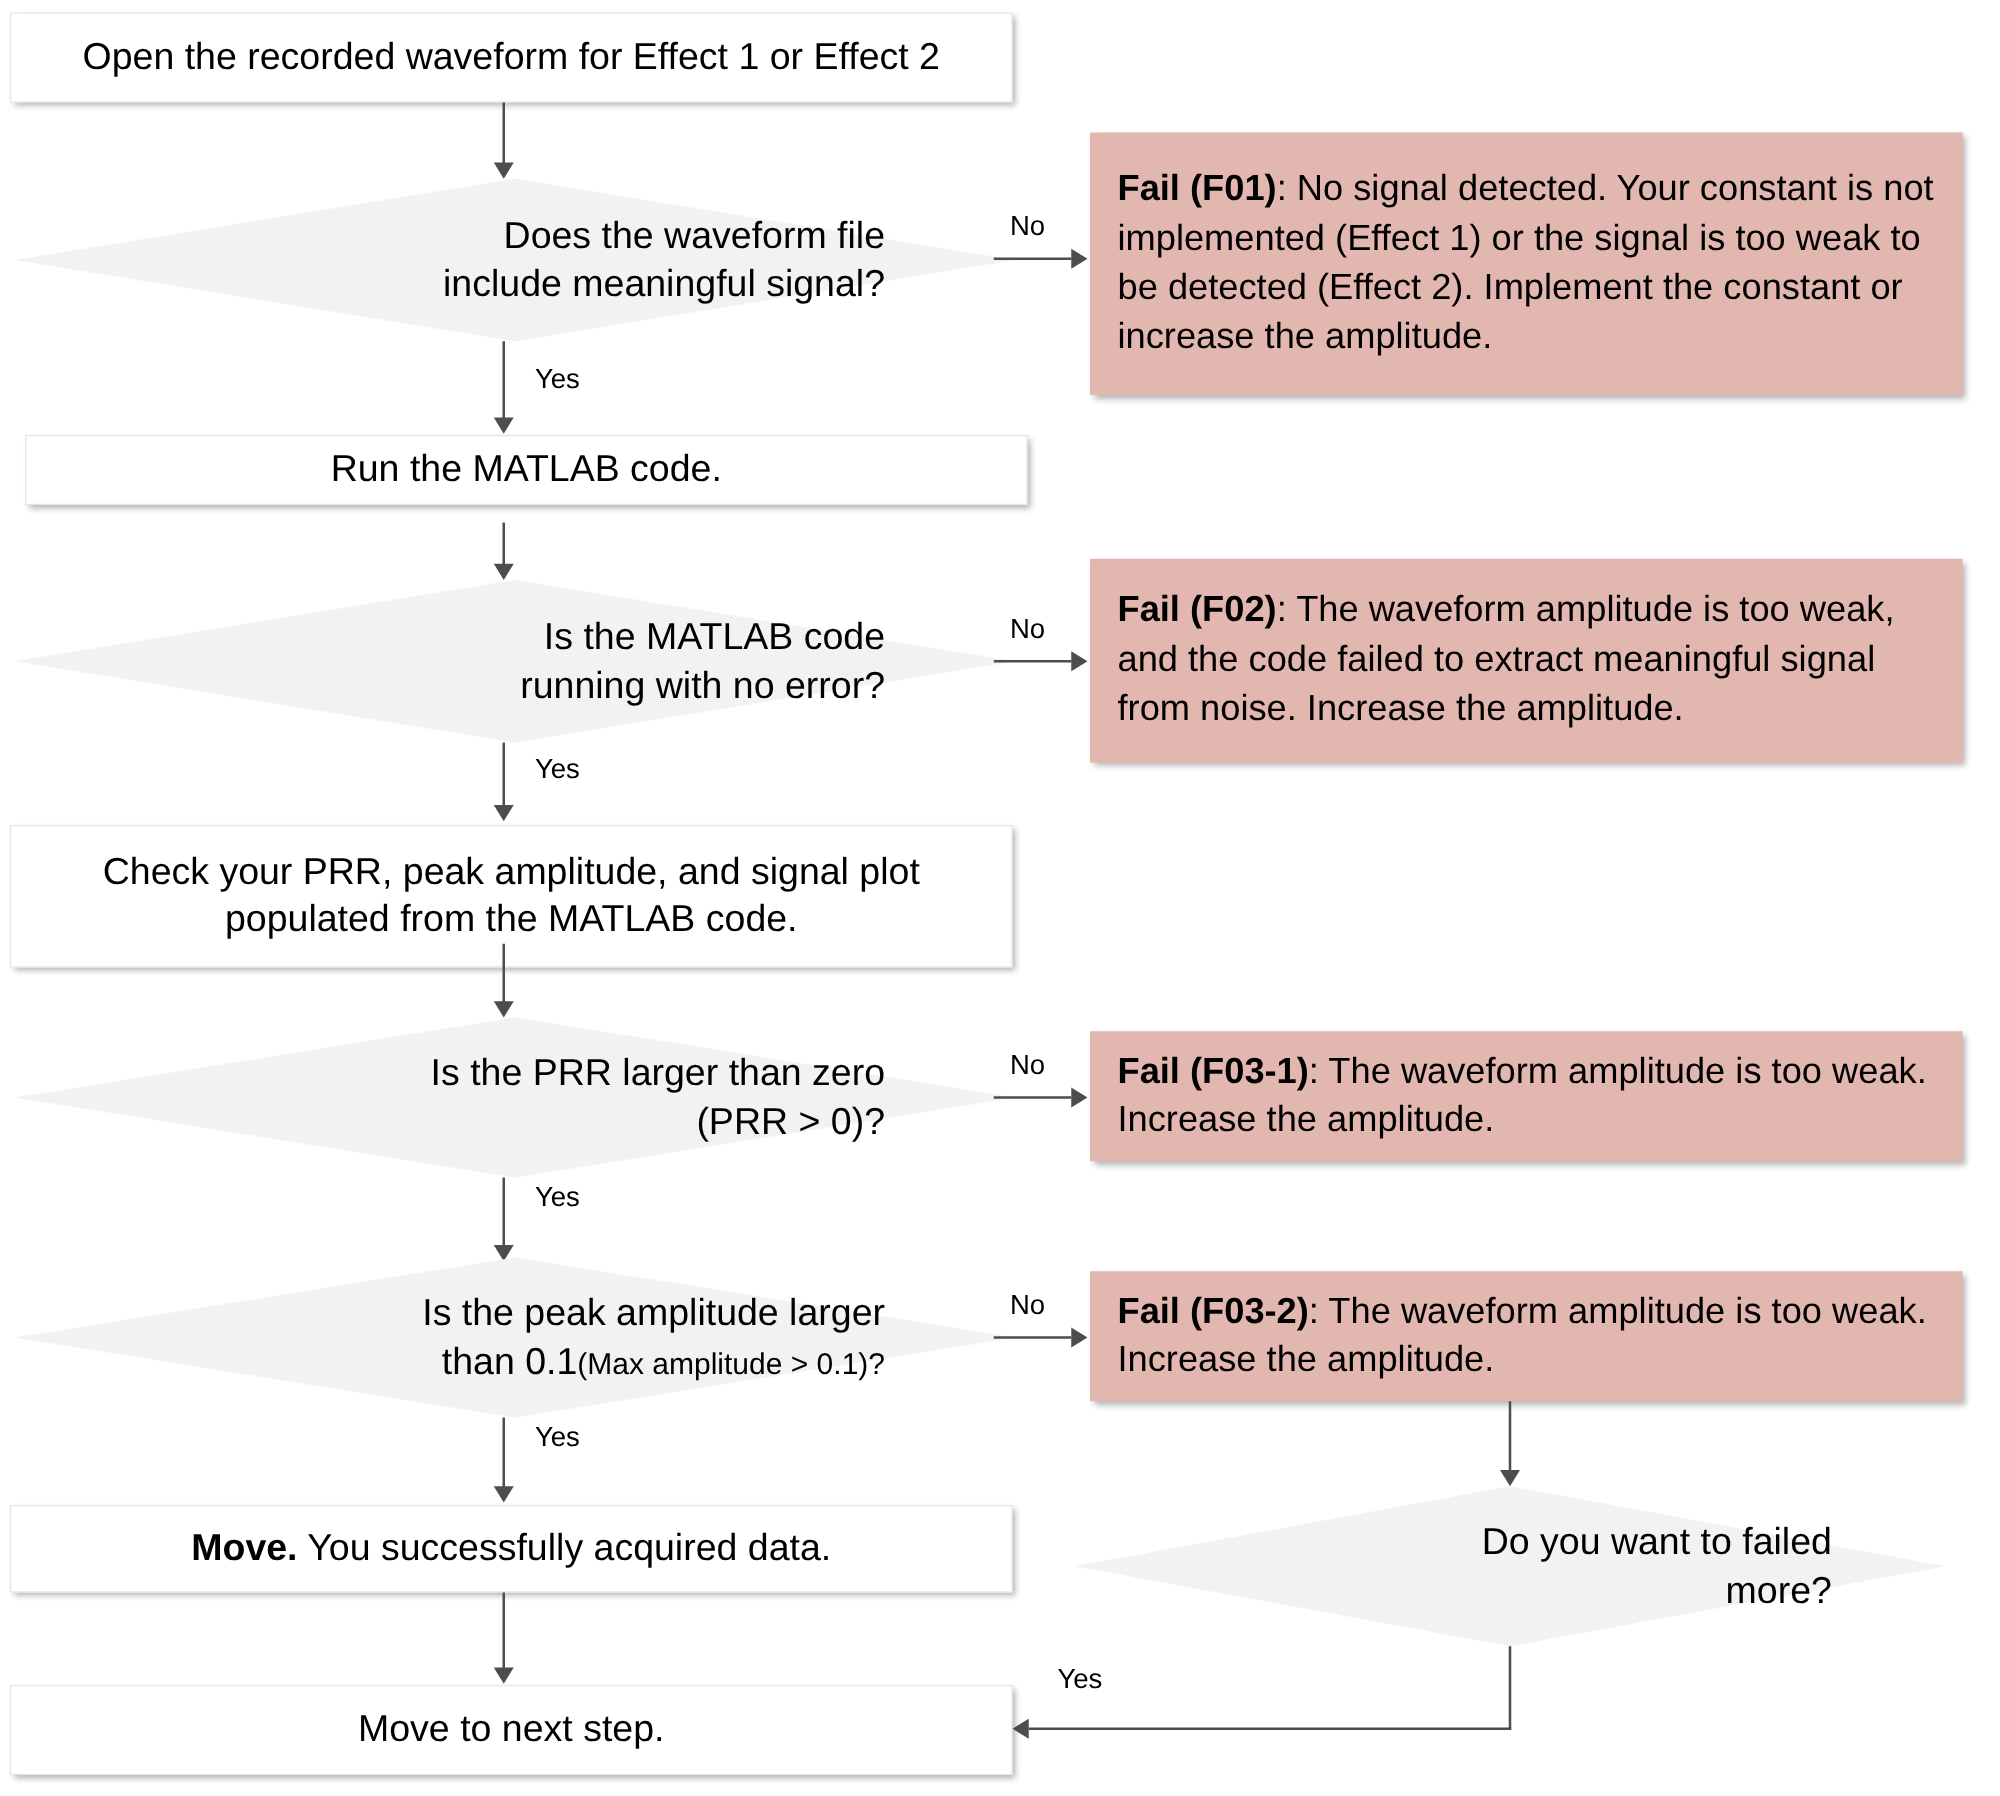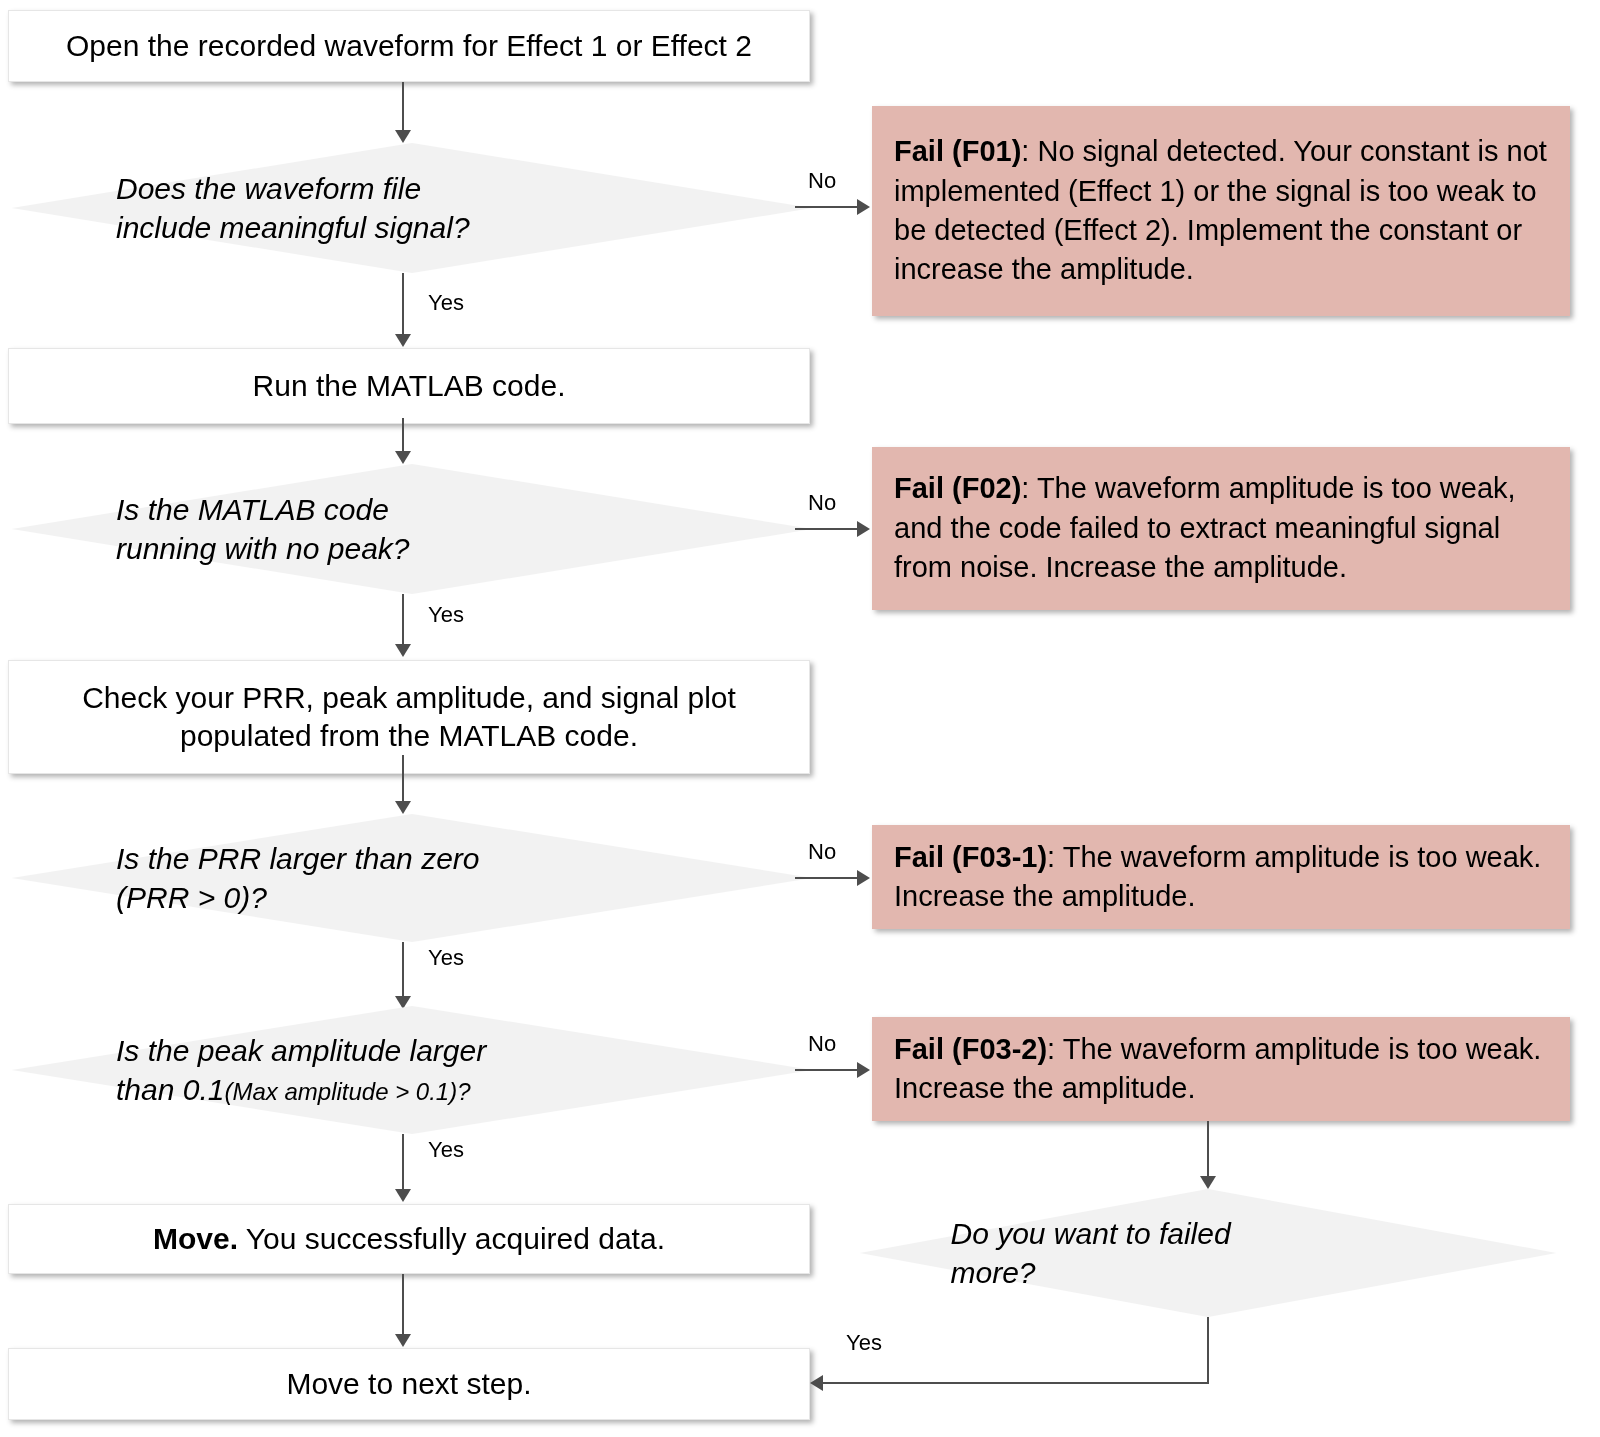--- a/index.html
+++ b/index.html
@@ -58,24 +58,23 @@
     position: absolute;
     inset: 0;
     background: #f2f2f2;
     clip-path: polygon(50% 0%, 100% 50%, 50% 100%, 0% 50%);
     filter: drop-shadow(3px 3px 4px rgba(0,0,0,0.28));
   }
   .decision .dia-txt {
     position: relative;
     z-index: 2;
     width: 74%;
-    text-align: left;
+    text-align: right;
     font-size: 30px;
     line-height: 1.30;
-    font-style: italic;
   }
 
   .small-inline { font-size: 24px; }
 
   b, .b { font-weight: bold; }
 
   
   .vline {
     position: absolute;
     width: 2px;
@@ -141,32 +140,32 @@
   <div class="node fail" style="left:872px; top:106px; width:698px; height:210px;">
     <div>
       <span class="b">Fail (F01)</span><span>: </span><span>No signal detected. Your constant is not implemented (Effect 1) or the signal is too weak to be detected (Effect 2). Implement the constant or increase the amplitude.</span>
     </div>
   </div>
 
   <div class="vline" style="left:402px; top:273px; height:62px;"></div>
   <div class="arrow-down" style="left:395px; top:334px;"></div>
   <div class="edge-label" style="left:428px; top:290px;">Yes</div>
 
-  <div class="node process" style="left:8px; top:348px; width:802px; height:76px;">
+  <div class="node process" style="left:20px; top:348px; width:802px; height:56px;">
     <span>Run the MATLAB code.</span>
   </div>
 
   <div class="vline" style="left:402px; top:418px; height:35px;"></div>
   <div class="arrow-down" style="left:395px; top:451px;"></div>
 
   <div class="node decision" style="left:12px; top:464px; width:800px; height:130px;">
     <div class="dia-bg"></div>
     <div class="dia-txt">
       <div>Is the MATLAB code</div>
-      <div>running with no peak?</div>
+      <div>running with no error?</div>
     </div>
   </div>
 
   <div class="hline" style="left:795px; top:528px; width:62px;"></div>
   <div class="arrow-right" style="left:857px; top:521px;"></div>
   <div class="edge-label" style="left:808px; top:490px;">No</div>
 
   <div class="node fail" style="left:872px; top:447px; width:698px; height:163px;">
     <div>
       <span class="b">Fail (F02)</span><span>: </span><span>The waveform amplitude is too weak, and the code failed to extract meaningful signal from noise. Increase the amplitude.</span>

